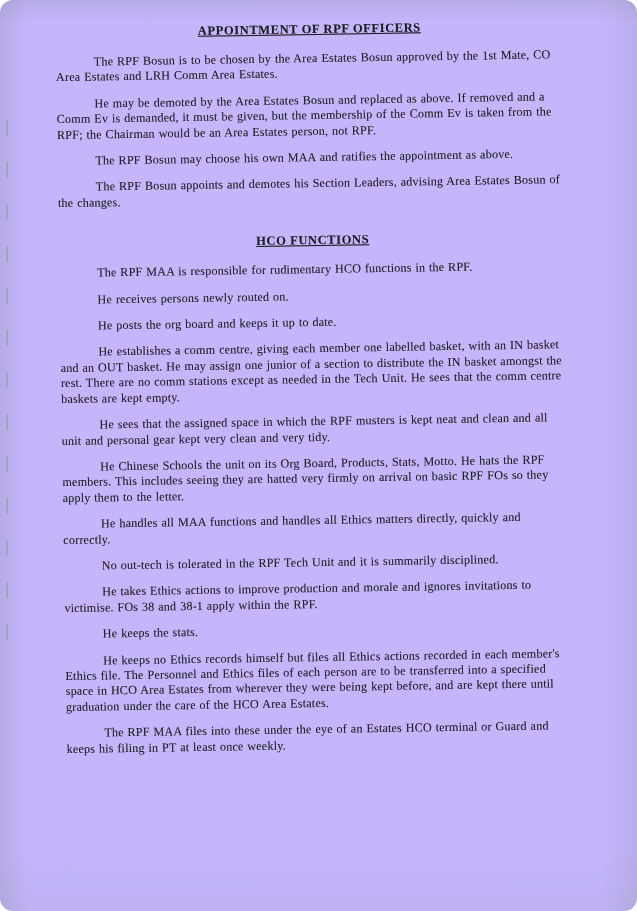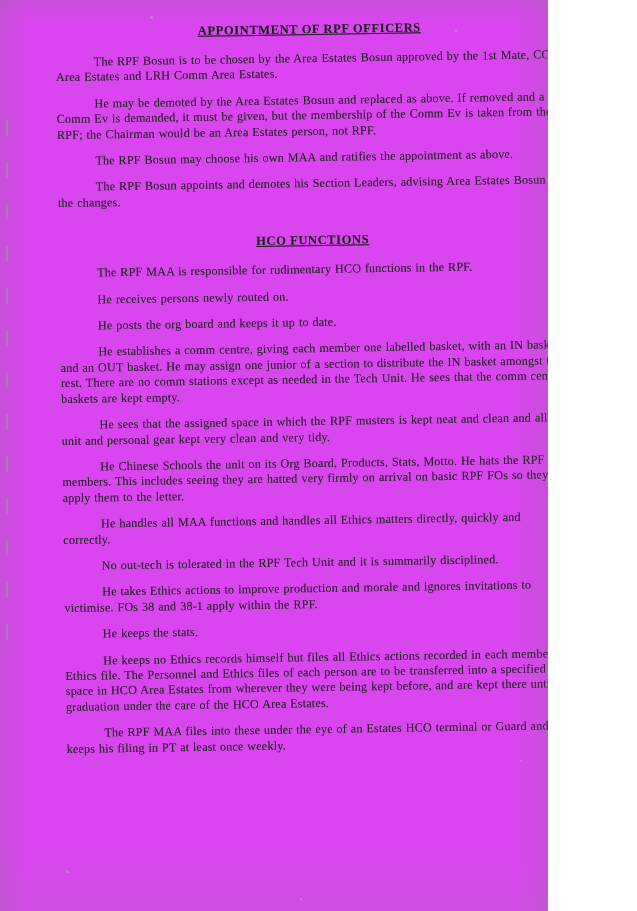--- a/index.html
+++ b/index.html
@@ -5,24 +5,25 @@
   html, body {
     margin: 0;
     padding: 0;
     background: #ffffff;
   }
   body {
     font-family: "Liberation Serif", serif;
   }
   .page {
     position: relative;
-    width: 548px;
+    width: 637px;
     height: 911px;
-    background: #d946ef;
+    background: #c4b5fd;
     overflow: hidden;
+    border-radius: 13px;
   }
   
   .scan-shade-left {
     position: absolute;
     top: 0; left: 0;
     width: 28px; height: 911px;
     background: linear-gradient(to right, rgba(120,120,120,0.18), rgba(255,255,255,0));
     pointer-events: none;
   }
   .scan-shade-right {

